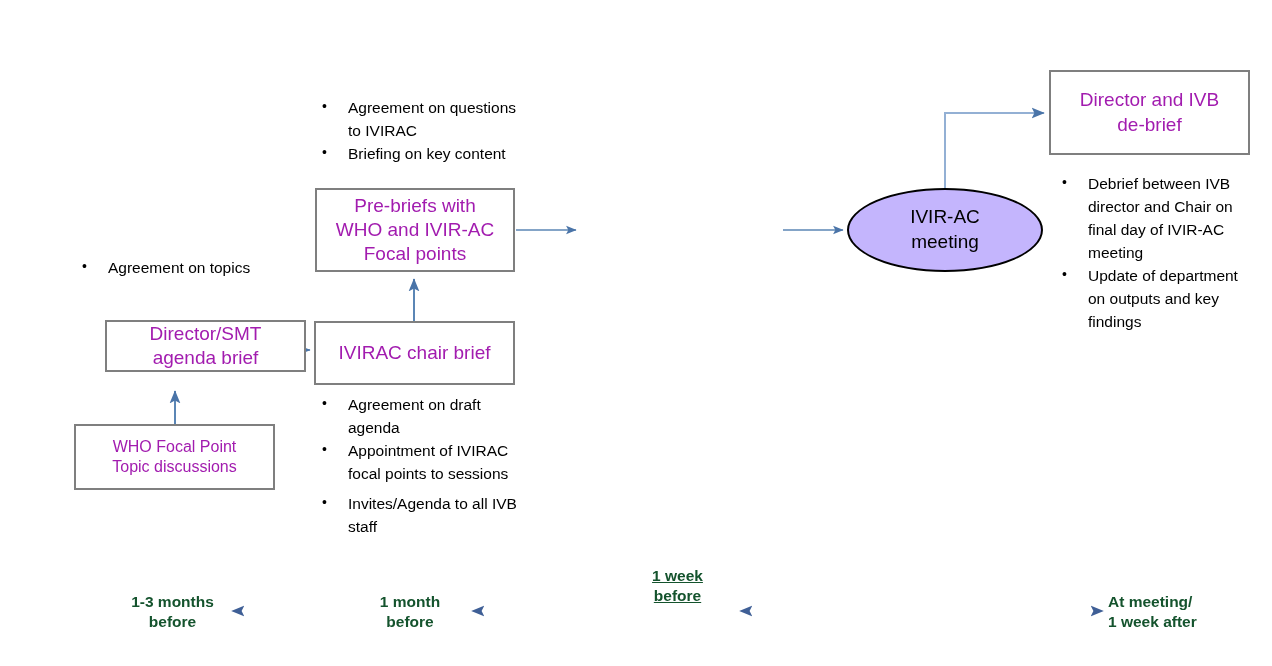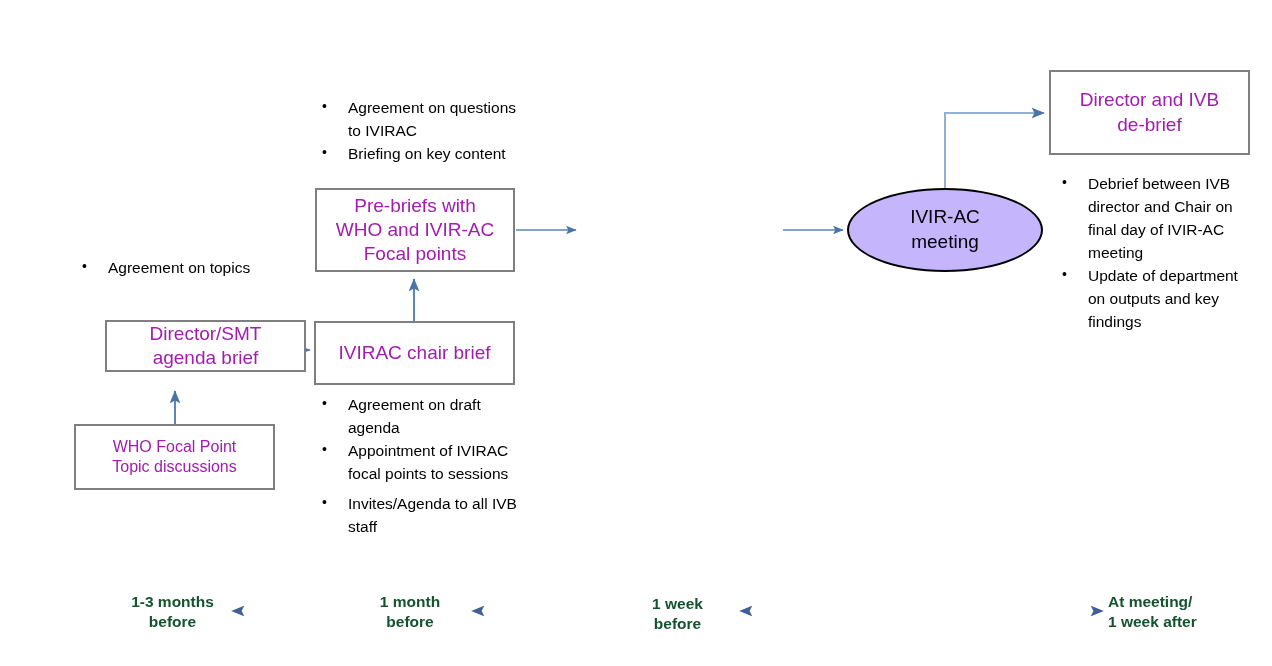--- a/index.html
+++ b/index.html
@@ -204,19 +204,19 @@
     <span class="node-text">WHO Focal Point
 Topic discussions</span>
   </div>
 
   <div class="tl-label" style="left:100px; top:592px; width:145px;">1-3 months
 before</div>
 
   <div class="tl-label" style="left:340px; top:592px; width:140px;">1 month
 before</div>
 
-  <div class="tl-label" style="left:610px; top:594px; width:135px;">1 week
+  <div class="tl-label" style="left:610px; top:566px; width:135px;text-decoration:underline;">1 week
 before</div>
 
   <div class="tl-label" style="left:1108px; top:592px; width:155px; text-align:left;">At meeting/
 1 week after</div>
 
 </div>
 
 </body></html>

